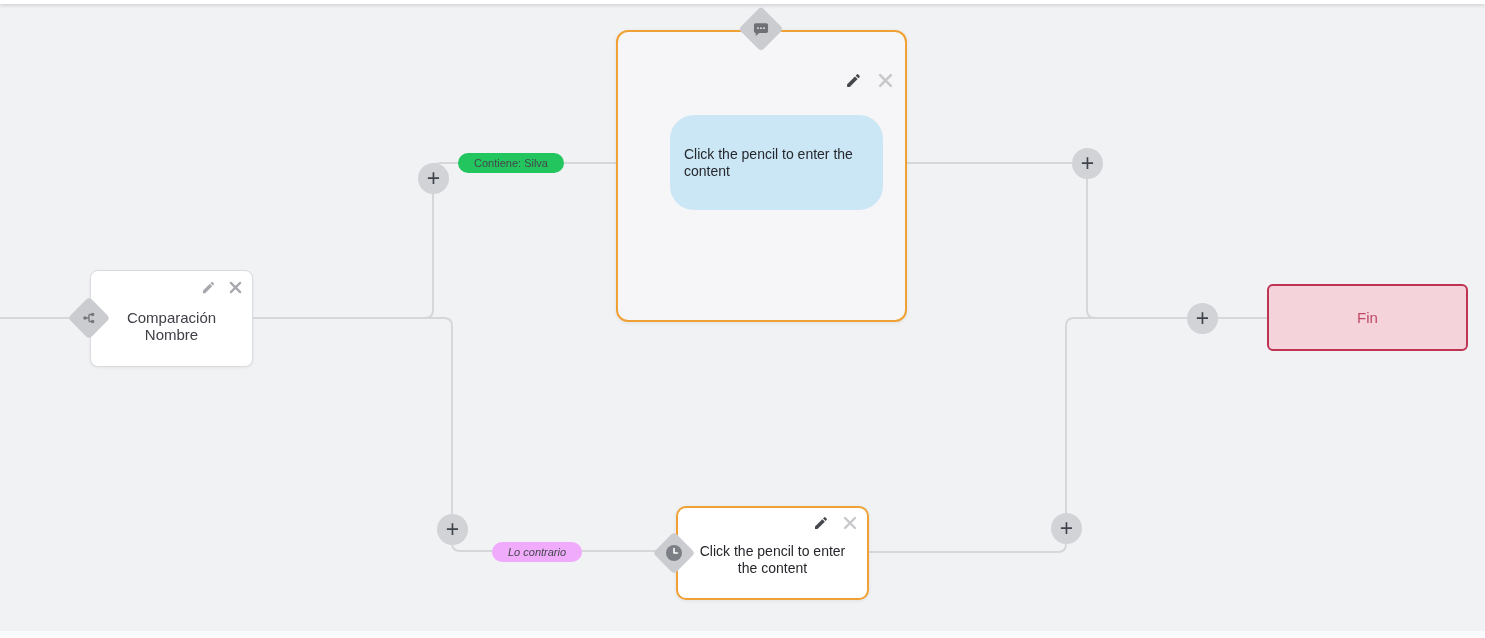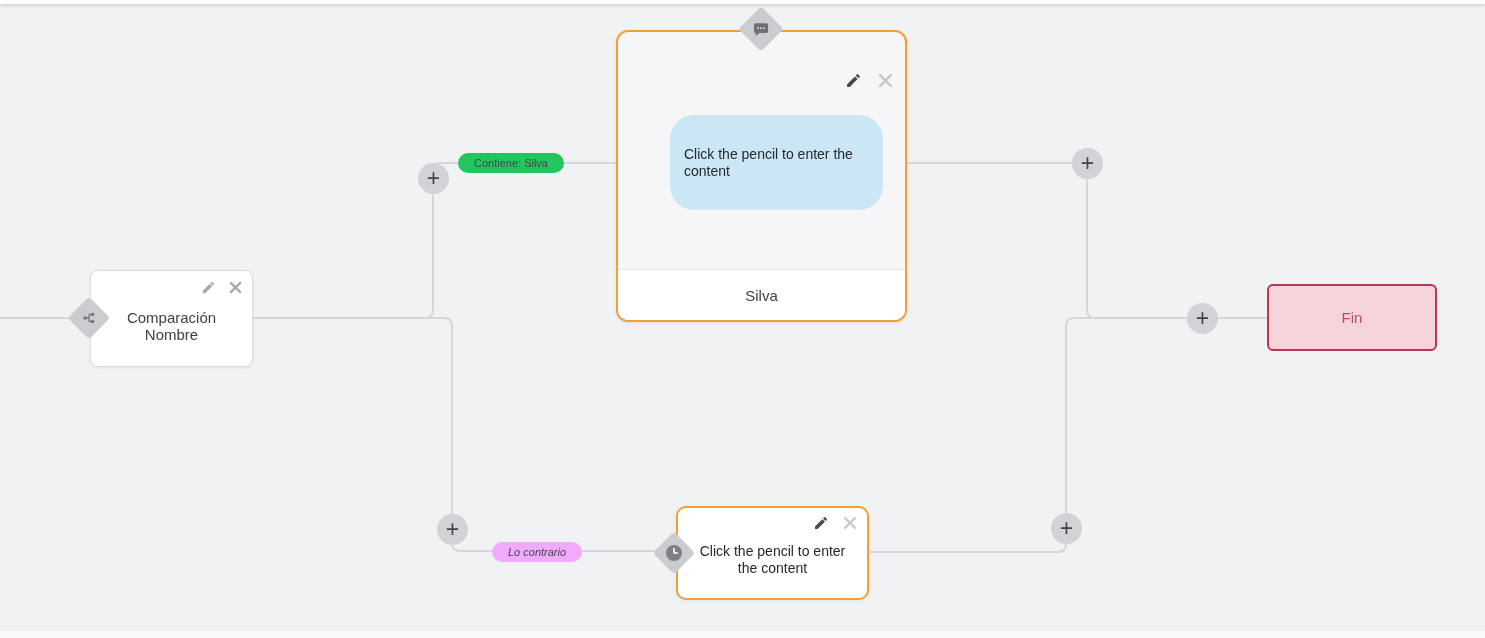--- a/index.html
+++ b/index.html
@@ -63,21 +63,21 @@
   .delay-node {
     left:676px; top:506px; width:193px; height:94px;
     background:#ffffff; border:2px solid #f0a136; border-radius:10px;
     box-shadow:0 1px 4px rgba(0,0,0,0.07);
     display:flex; align-items:center; justify-content:center; text-align:center;
     font-size:14px; line-height:17px; color:#26272c;
   }
   .delay-node .body-text { max-width:168px; margin-top:14px; }
 
   .end-node {
-    left:1267px; top:284px; width:170px; height:67px;
+    left:1267px; top:284px; width:201px; height:67px;
     background:#f4d4da; border:2px solid #bf3354; border-radius:6px;
     display:flex; align-items:center; justify-content:center;
     font-size:15px; color:#c04a66;
   }
 
   
   .diamond {
     position:absolute; width:44px; height:44px; z-index:12;
     display:flex; align-items:center; justify-content:center;
   }
@@ -136,23 +136,20 @@
 <div class="node message-node">
   <div class="node-actions" style="top:40px; right:12px; gap:16px;">
     <svg class="icon-btn" width="17" height="17" viewBox="0 0 24 24">
         <path d="M3 17.25V21h3.75L17.8 9.94l-3.75-3.75L3 17.25zM20.7 7.04c.39-.39.39-1.02 0-1.41l-2.34-2.34a.996.996 0 0 0-1.41 0l-1.83 1.83 3.75 3.75 1.83-1.83z" fill="#46484e"></path>
       </svg>
     <svg class="icon-btn" width="15" height="15" viewBox="0 0 14 14">
         <path d="M2 2 L12 12 M12 2 L2 12" stroke="#c7c8cc" stroke-width="2.4" stroke-linecap="round"></path>
       </svg>
   </div>
   <div class="bubble">Click the pencil to enter the content</div>
-  <div class="msg-footer">
-    <span>Silva</span>
-  </div>
 </div>
 
 <div class="node delay-node">
   <div class="node-actions" style="top:7px; right:10px; gap:14px;">
     <svg class="icon-btn" width="16" height="16" viewBox="0 0 24 24">
         <path d="M3 17.25V21h3.75L17.8 9.94l-3.75-3.75L3 17.25zM20.7 7.04c.39-.39.39-1.02 0-1.41l-2.34-2.34a.996.996 0 0 0-1.41 0l-1.83 1.83 3.75 3.75 1.83-1.83z" fill="#46484e"></path>
       </svg>
     <svg class="icon-btn" width="14" height="14" viewBox="0 0 14 14">
         <path d="M2 2 L12 12 M12 2 L2 12" stroke="#c7c8cc" stroke-width="2.4" stroke-linecap="round"></path>
       </svg>

